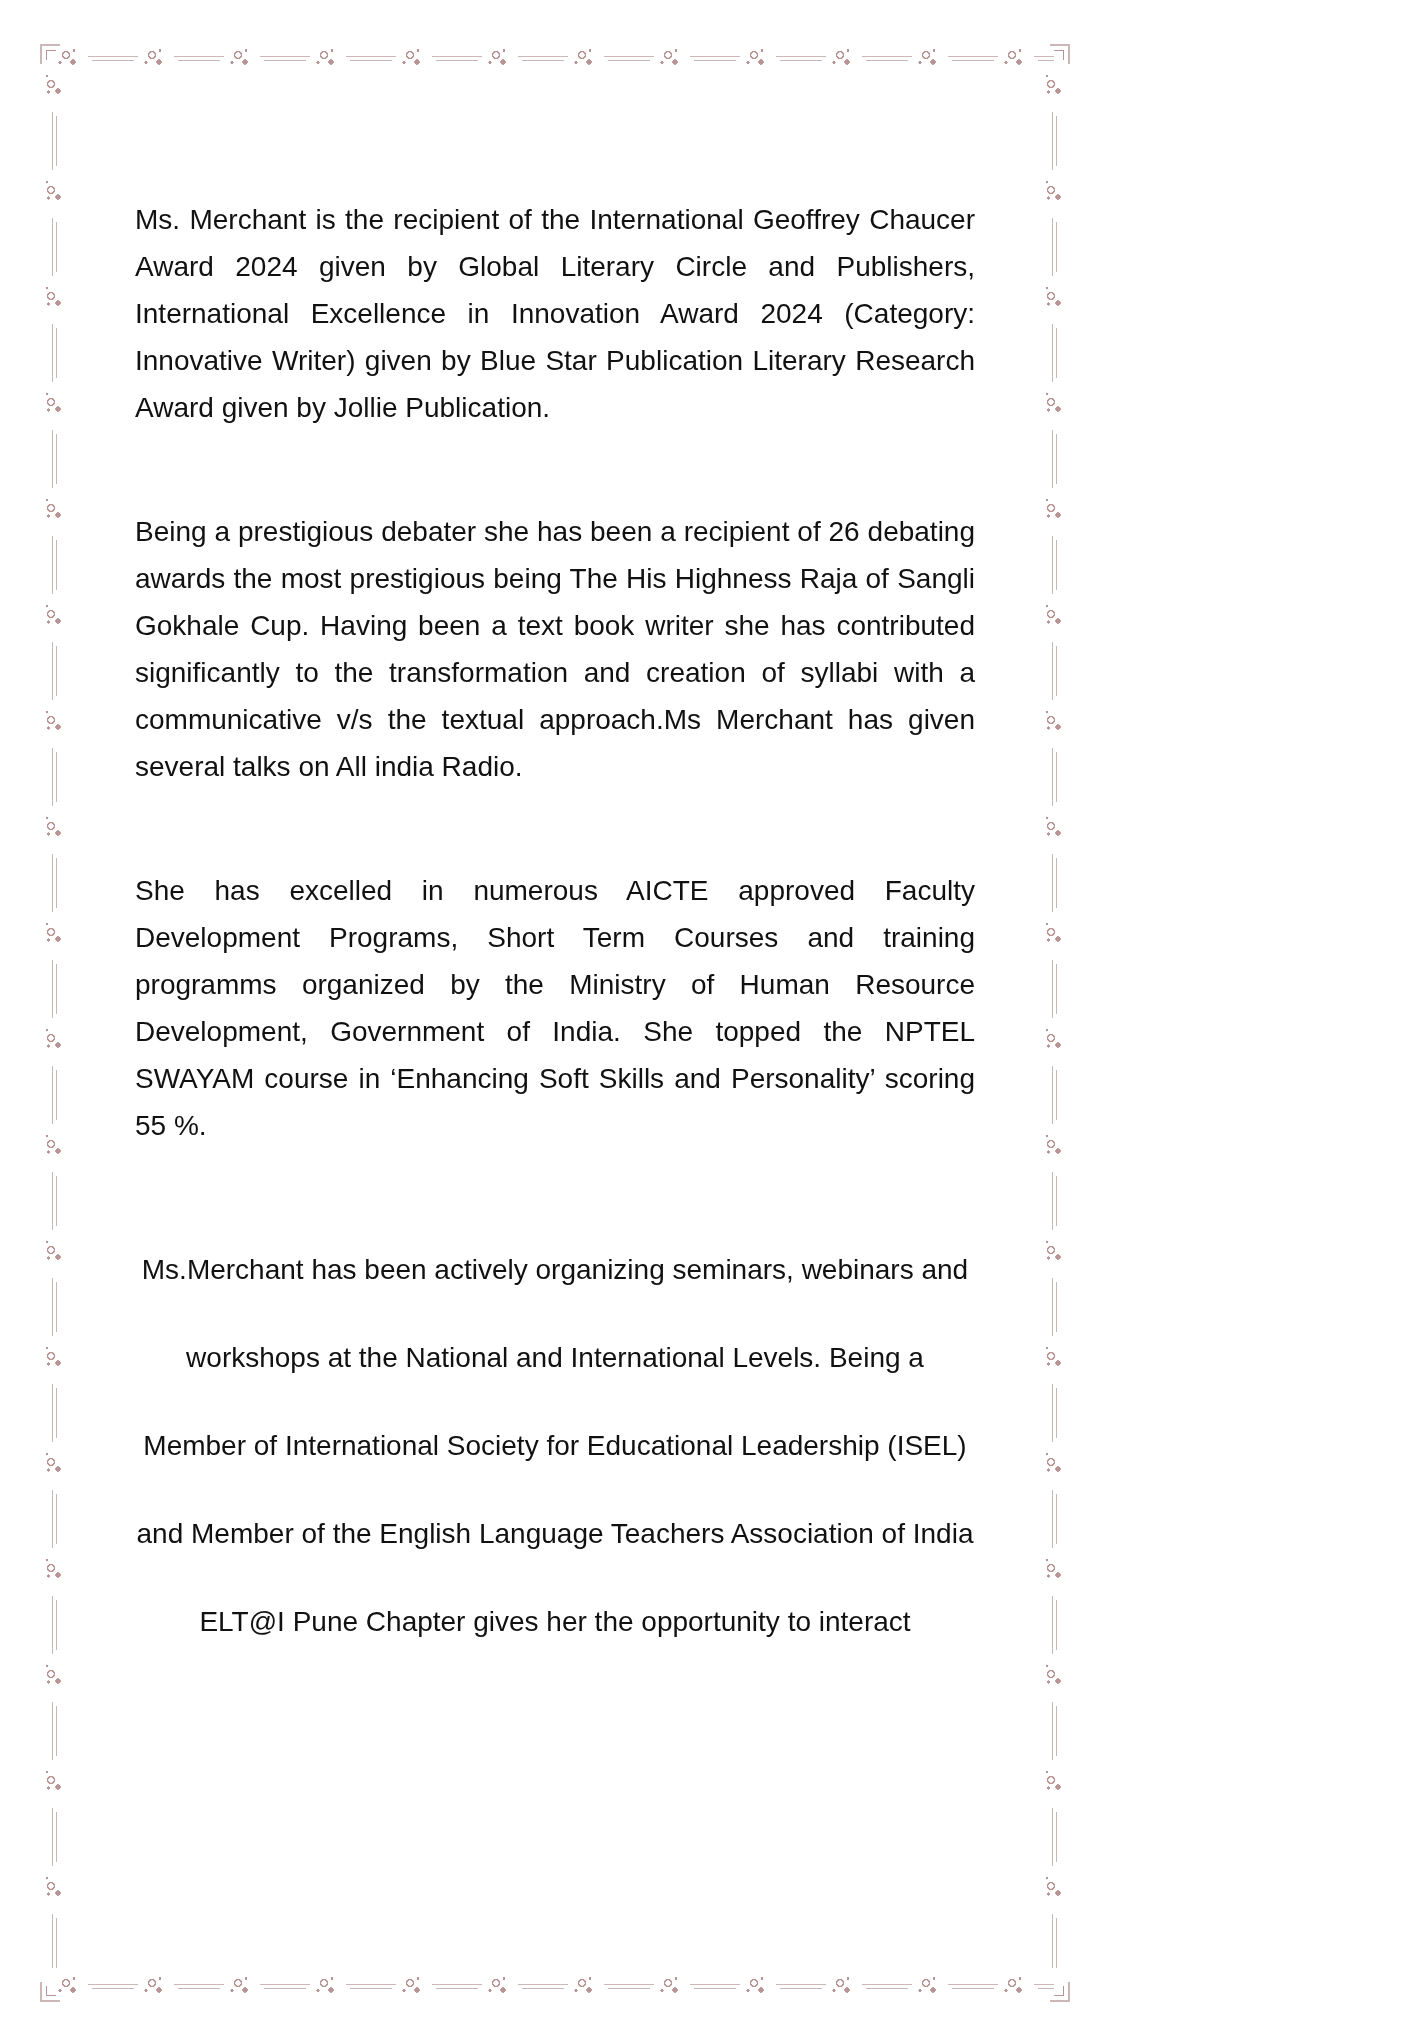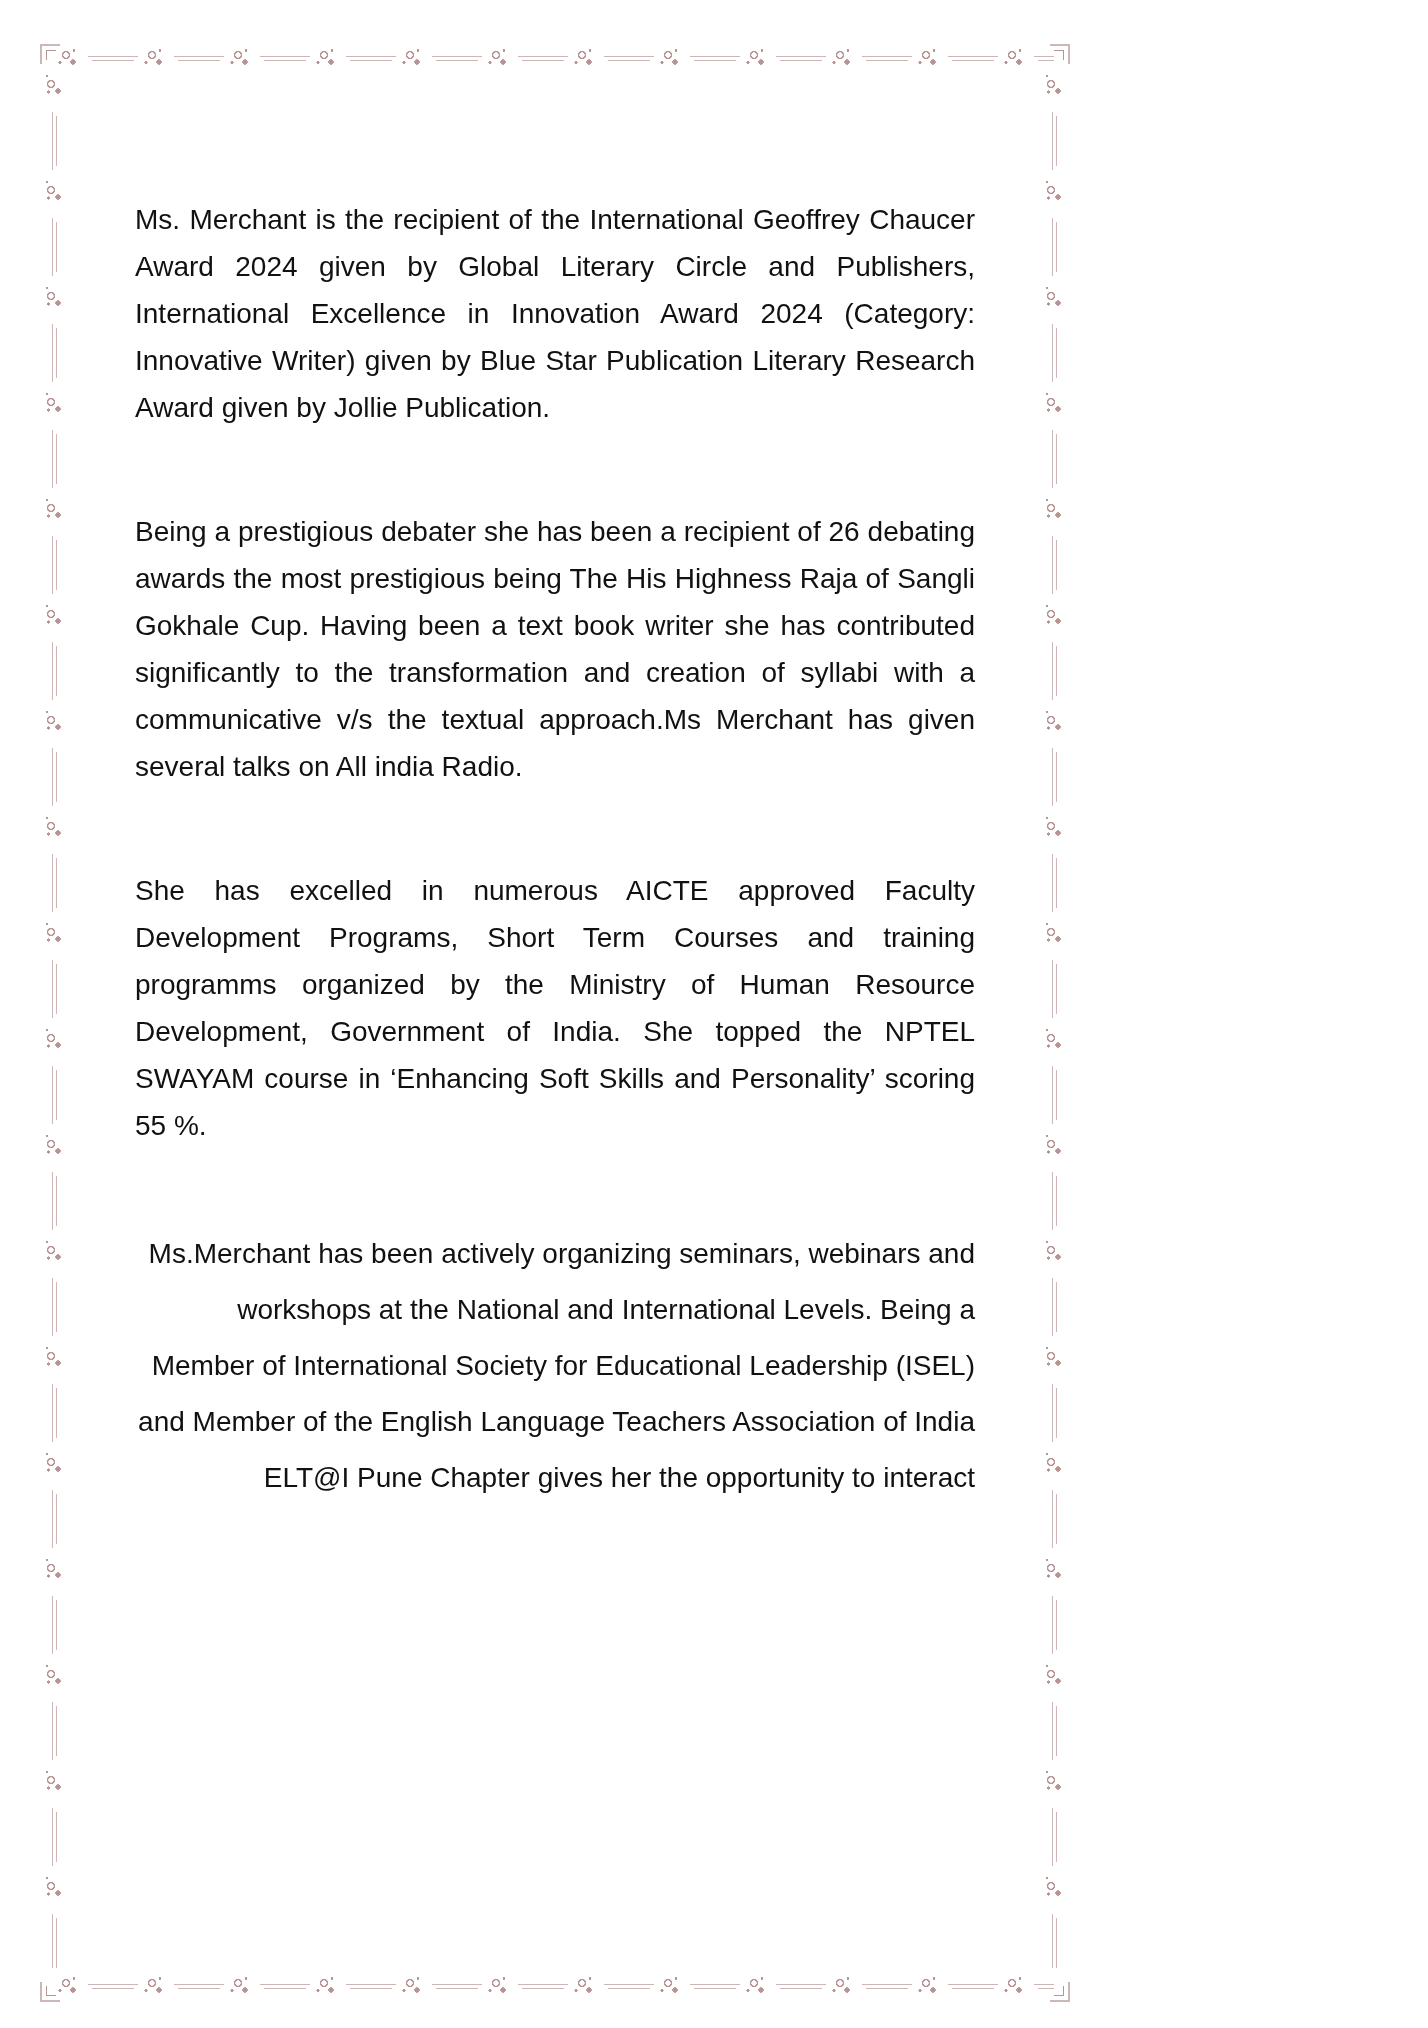--- a/index.html
+++ b/index.html
@@ -71,22 +71,22 @@
     width: 840px;
     color: var(--text-color, #111111);
     font-size: 28px;
   }
   .text-block p {
     margin: 0 0 77px 0;
     line-height: 47px;
     text-align: justify;
   }
   .text-block p.para-left {
-    text-align: right;
-    line-height: 56px;
+    text-align: center;
+    line-height: 88px;
     margin-top: 4px;
     margin-bottom: 0;
   }
 </style>
 </head>
 <body>
 
 <div class="page">
 
   <div class="bh b-top"></div>

